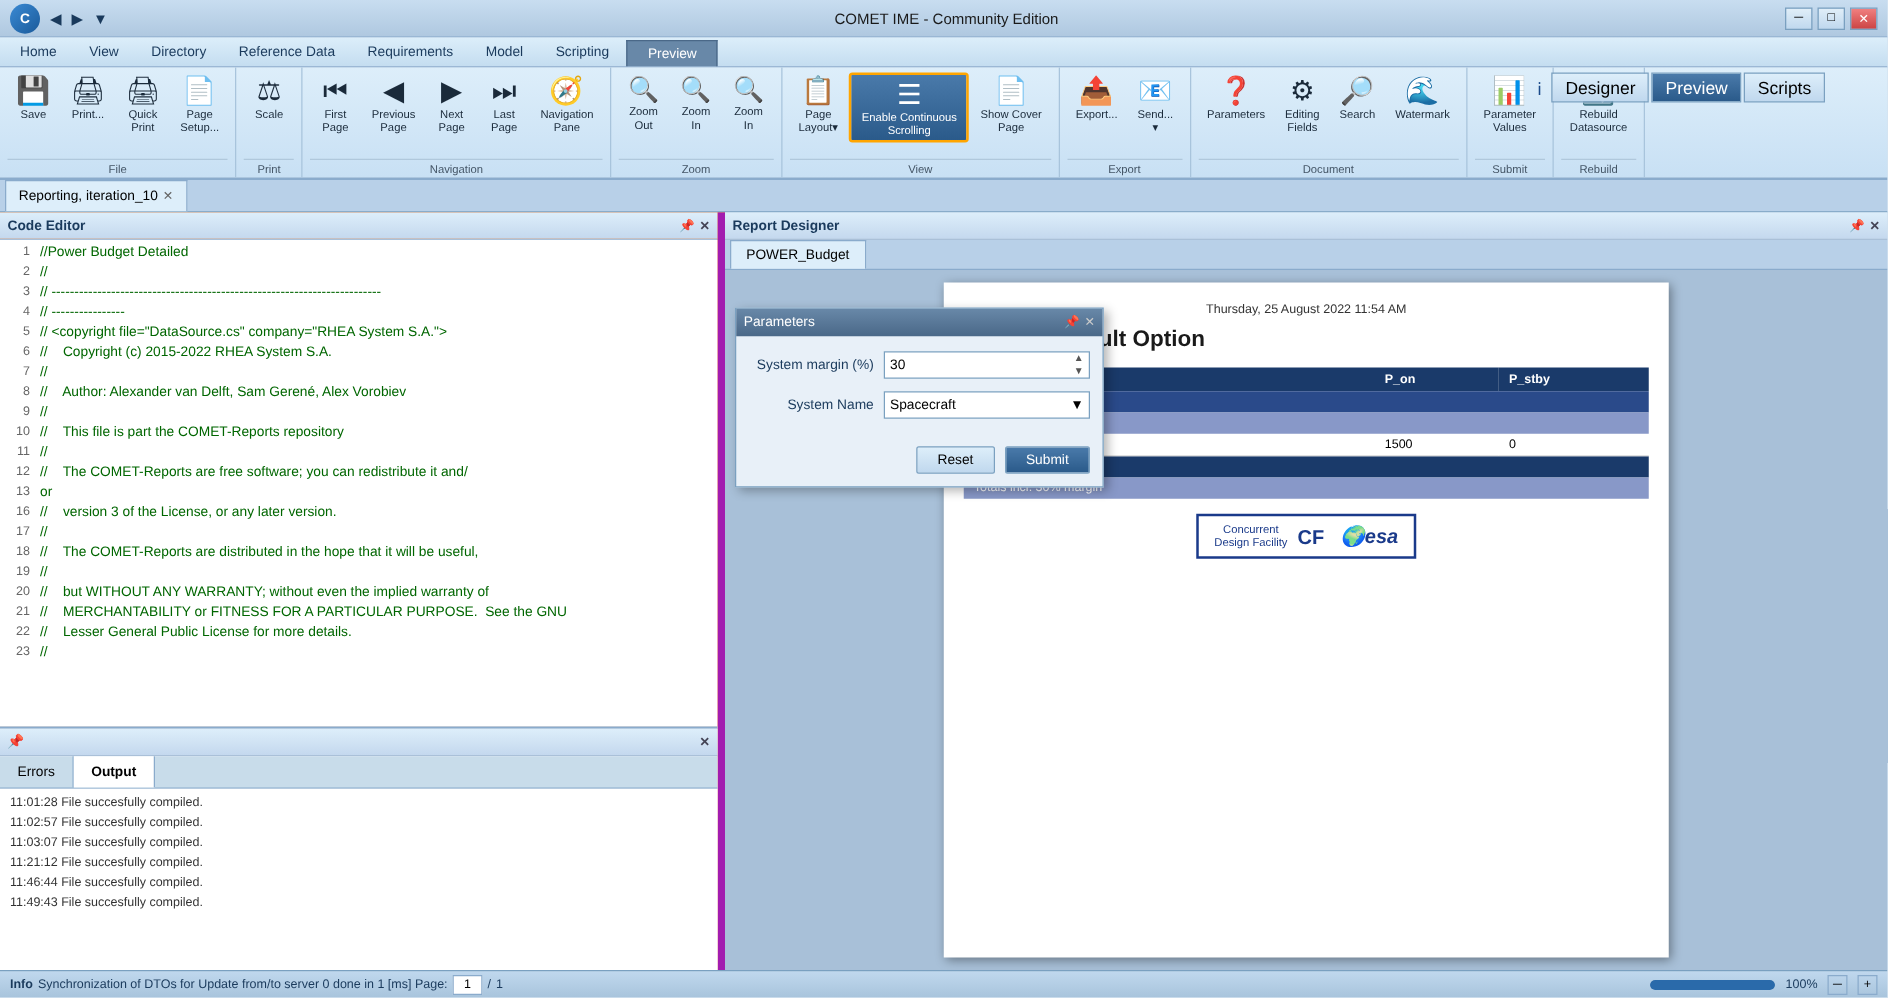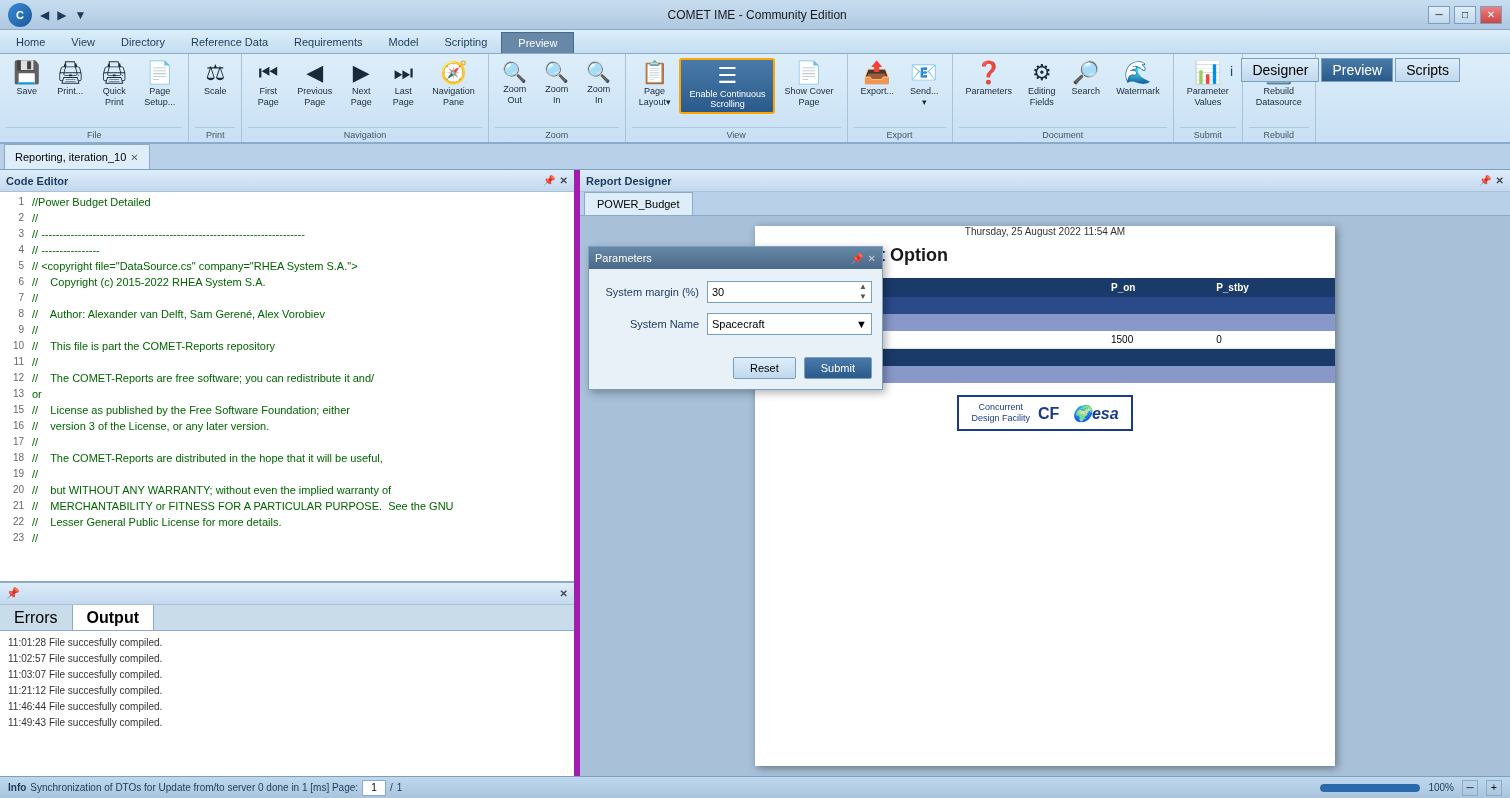--- a/index.html
+++ b/index.html
@@ -185,21 +185,21 @@
       border-top: 2px solid #8aabcc;
       background: white;
       display: flex; flex-direction: column;
     }
     .bottom-tabs {
       display: flex; height: 26px; background: #c8dcea;
       border-bottom: 1px solid #8aabcc;
     }
     .bottom-tab {
       padding: 0 14px; display: flex; align-items: center;
-      cursor: pointer; font-size: 16px;
+      cursor: pointer; font-size: 11px;
       border-right: 1px solid #8aabcc;
       text-align: right;
     }
     .bottom-tab.active {
       background: white; font-weight: bold;
     }
     .output-area {
       flex: 1; overflow: auto; padding: 4px 8px;
       font-family: 'Courier New', monospace; font-size: 10px;
       background: white;
@@ -295,20 +295,21 @@
       flex: 1; overflow: auto;
       background: #a8c0d8;
       padding: 10px;
       display: flex; justify-content: center;
     }
     .preview-page {
       background: white;
       width: 580px;
       min-height: 300px;
       box-shadow: 2px 2px 8px rgba(0,0,0,0.4);
+      padding: 16px;
       font-size: 10px;
     }
     .preview-date { text-align: center; margin-bottom: 8px; color: #333; font-size: 10px; }
     .preview-title { font-size: 18px; font-weight: bold; color: #1a1a1a; margin-bottom: 12px; }
     .preview-table { width: 100%; border-collapse: collapse; }
     .preview-table thead tr { background: #1a3a6a; color: white; }
     .preview-table th { padding: 4px 8px; font-size: 10px; text-align: left; }
     .preview-table .section-row { background: #2a4a8a; color: white; }
     .preview-table .section-row td { padding: 3px 8px; font-size: 10px; font-weight: bold; }
     .preview-table .sub-row { background: #8898c8; color: white; }
@@ -608,24 +609,20 @@
           <span class="line-num">11</span>
           <span class="line-content">//</span>
         </div>
         <div class="code-line">
           <span class="line-num">12</span>
           <span class="line-content">//    The COMET-Reports are free software; you can redistribute it and/</span>
         </div>
         <div class="code-line">
           <span class="line-num">13</span>
           <span class="line-content">or</span>
-        </div>
-        <div class="code-line">
-          <span class="line-num">15</span>
-          <span class="line-content">//    License as published by the Free Software Foundation; either</span>
         </div>
         <div class="code-line">
           <span class="line-num">16</span>
           <span class="line-content">//    version 3 of the License, or any later version.</span>
         </div>
         <div class="code-line">
           <span class="line-num">17</span>
           <span class="line-content">//</span>
         </div>
         <div class="code-line">

